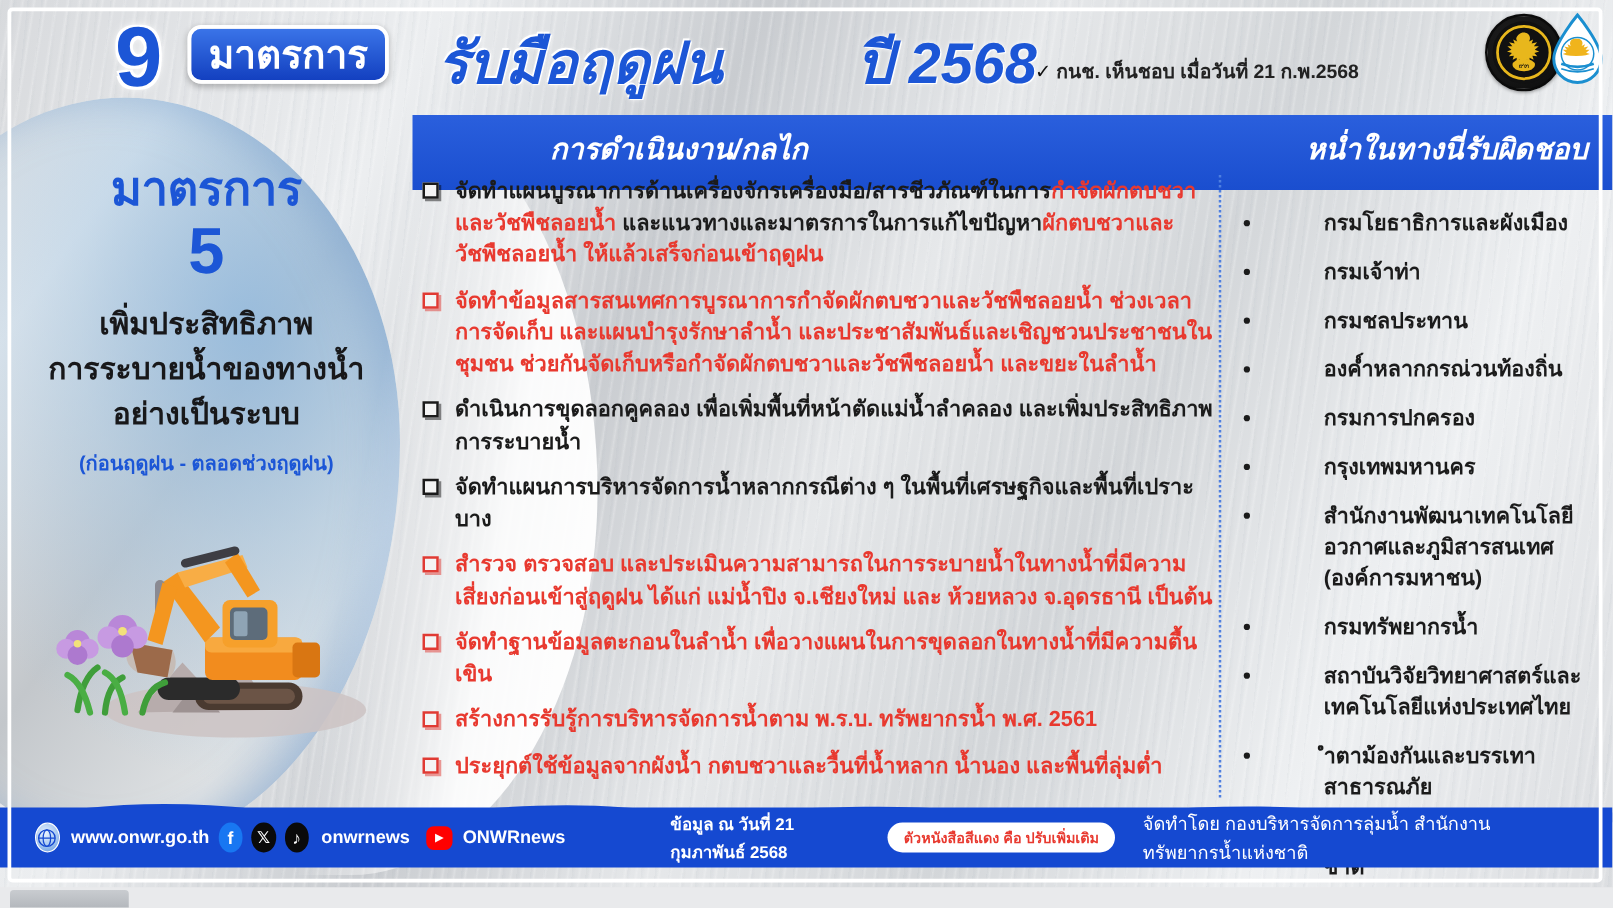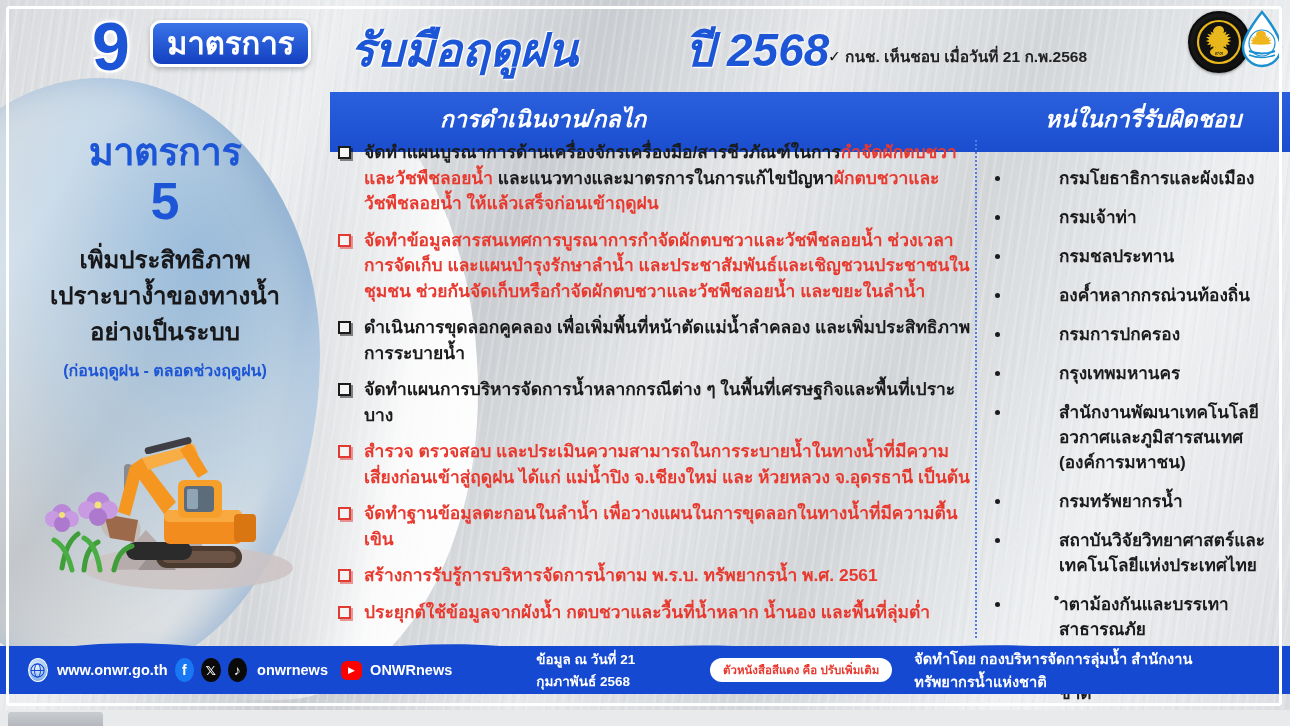--- a/index.html
+++ b/index.html
@@ -138,21 +138,21 @@
   .s-x{background:#0a0a0a;color:#fff;font-size:13px;}
   .s-tt{background:#0a0a0a;color:#fff;font-size:14px;}
   .f-h1{color:#fff;font-size:14.5px;font-weight:bold;margin-left:10px;}
   .s-yt{width:26px;height:19px;border-radius:6px;background:#f00;color:#fff;margin-left:13px;display:flex;align-items:center;justify-content:center;font-size:9px;}
   .f-h2{color:#fff;font-size:14.5px;font-weight:bold;margin-left:8px;}
   .f-date{color:#fff;font-size:13.5px;font-weight:bold;margin-left:84px;}
   .f-note{
     margin-left:14px;background:#fff;border-radius:12px;padding:3px 13px;
     color:#e8392f;font-size:11.5px;font-weight:bold;white-space:nowrap;
   }
-  .f-by{color:#fff;font-size:14.6px;font-weight:bold;margin-left:22px;}
+  .f-by{color:#fff;font-size:14.6px;font-weight:normal;margin-left:22px;}
   .taskbar{position:absolute;left:0;bottom:0;width:1290px;height:16px;background:#e9eaec;z-index:30;}
   .tb-chip{position:absolute;left:8px;bottom:0;width:95px;height:14px;
     background:linear-gradient(180deg,#c9ccd0,#b4b8bd);border-radius:3px 3px 0 0;}
 </style>
 </head>
 <body>
 
 <div class="slide">
 
   <div class="drop"></div>
@@ -185,29 +185,29 @@
         <circle cx="25" cy="34" r="13" fill="#ffffff" stroke="#1b8fd0" stroke-width="1.2"></circle>
         <path d="M25 22c2.4 0 4 1.6 4 3.6 0 1.3-.8 2.1-.8 2.1l2.8-1.3-1 2.6 3.6-.8-2.2 2.6 3.3-.1-2.8 2.4 3 1.1-3.3 1-3 .4-4.6.2-4.6-.2-3-.4-3.3-1 3-1.1-2.8-2.4 3.3.1-2.2-2.6 3.6.8-1-2.6 2.8 1.3s-.8-.8-.8-2.1c0-2 1.6-3.6 4-3.6z" fill="#f0b41c"></path>
         <path d="M12 42 q13 5 26 0" fill="none" stroke="#1b8fd0" stroke-width="2"></path>
         <path d="M12 46 q13 5 26 0" fill="none" stroke="#1b8fd0" stroke-width="1.4"></path>
       </svg>
     </div>
   </div>
 
   <div class="colbar">
     <div class="ch1">การดำเนินงาน/กลไก</div>
-    <div class="ch2">หน่ในการี่รับผิดชอบ</div>
+    <div class="ch2">หน่ำในทางนี่รับผิดชอบ</div>
   </div>
 
   <div class="leftcol">
     <div class="m-word">มาตรการ</div>
     <div class="m-num">5</div>
     <div class="m-desc">
       <div>เพิ่มประสิทธิภาพ</div>
-      <div>เปราะบาง้ำของทางน้ำ</div>
+      <div>การระบายน้ำของทางน้ำ</div>
       <div>อย่างเป็นระบบ</div>
     </div>
     <div class="m-sub">(ก่อนฤดูฝน - ตลอดช่วงฤดูฝน)</div>
   </div>
 
   <div class="exc">
     <svg width="262" height="180" viewBox="0 0 262 180" aria-hidden="true">
 
       <ellipse cx="150" cy="150" rx="105" ry="22" fill="#cdc3c3" opacity=".85"></ellipse>
       <path d="M72 152 L108 112 L130 136 L150 104 L178 150 Z" fill="#b7acac"></path>

